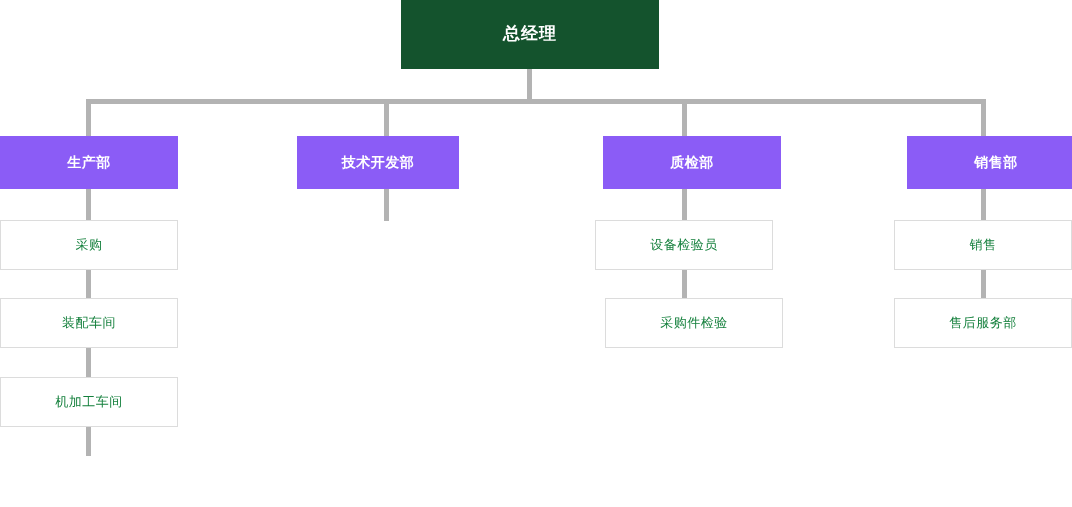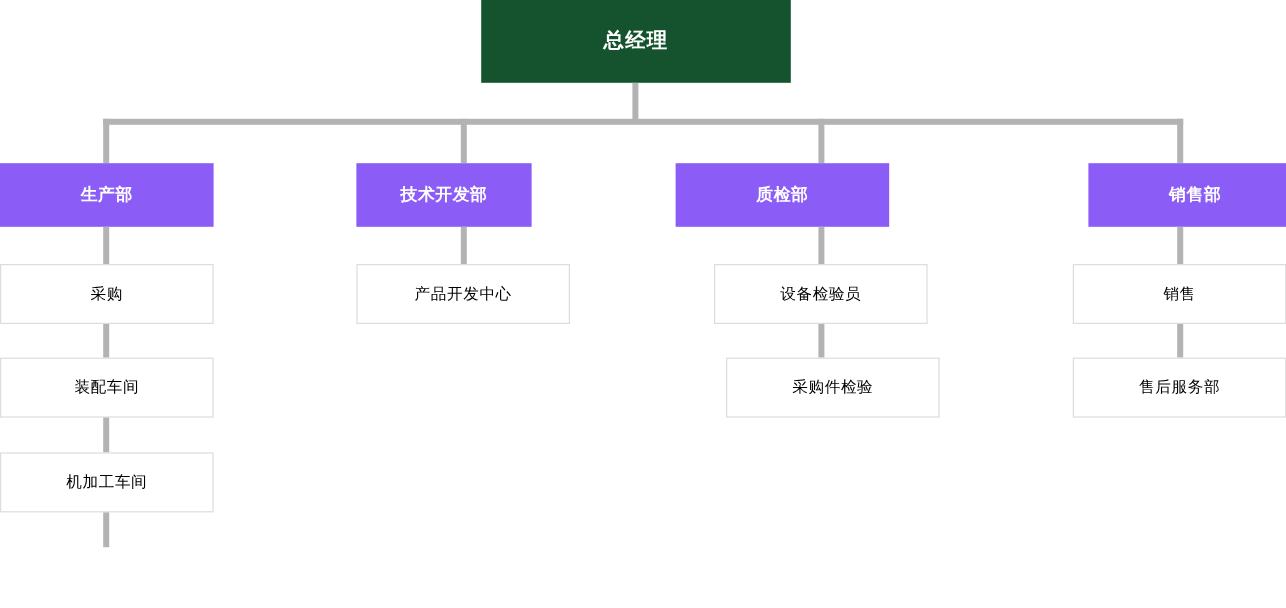--- a/index.html
+++ b/index.html
@@ -42,21 +42,21 @@
   .node-dept {
     background: #8b5cf6;
     color: #ffffff;
     font-size: 14px;
     font-weight: bold;
     letter-spacing: 0.5px;
   }
 
   .node-leaf {
     background: #ffffff;
-    color: #000000;
+    color: #15803d;
     font-size: 13px;
     border: 1px solid #dcdcdc;
     letter-spacing: 0.5px;
   }
 
   
   .conn {
     position: absolute;
     background: #b3b3b3;
   }
@@ -85,26 +85,25 @@
   <div class="node node-leaf" style="left:0px; top:220px; width:178px; height:50px;">采购</div>
 
   <div class="conn conn-v" style="left:86px; top:270px; height:29px;"></div>
   <div class="node node-leaf" style="left:0px; top:298px; width:178px; height:50px;">装配车间</div>
 
   <div class="conn conn-v" style="left:86px; top:348px; height:30px;"></div>
   <div class="node node-leaf" style="left:0px; top:377px; width:178px; height:50px;text-align:center;">机加工车间</div>
 
   <div class="conn conn-v" style="left:86px; top:427px; height:29px;"></div>
 
-  <div class="node node-dept" style="left:297px; top:136px; width:146px; height:53px;">技术开发部</div>
+  <div class="node node-dept" style="left:297px; top:136px; width:162px; height:53px;">技术开发部</div>
 
   <div class="conn conn-v" style="left:384px; top:189px; height:32px;"></div>
-  <div class="node node-leaf" style="left:297px; top:220px; width:178px; height:50px;">产品开发中心</div>
 
-  <div class="node node-dept" style="left:563px; top:136px; width:178px; height:53px;">质检部</div>
+  <div class="node node-dept" style="left:603px; top:136px; width:178px; height:53px;">质检部</div>
 
   <div class="conn conn-v" style="left:682px; top:189px; height:32px;"></div>
   <div class="node node-leaf" style="left:595px; top:220px; width:178px; height:50px;">设备检验员</div>
 
   <div class="conn conn-v" style="left:682px; top:270px; height:29px;"></div>
   <div class="node node-leaf" style="left:593px; top:298px; width:178px; height:50px;margin-left:12px;">采购件检验</div>
 
   <div class="node node-dept" style="left:894px; top:136px; width:178px; height:53px;margin-left:13px;">销售部</div>
 
   <div class="conn conn-v" style="left:981px; top:189px; height:32px;"></div>

